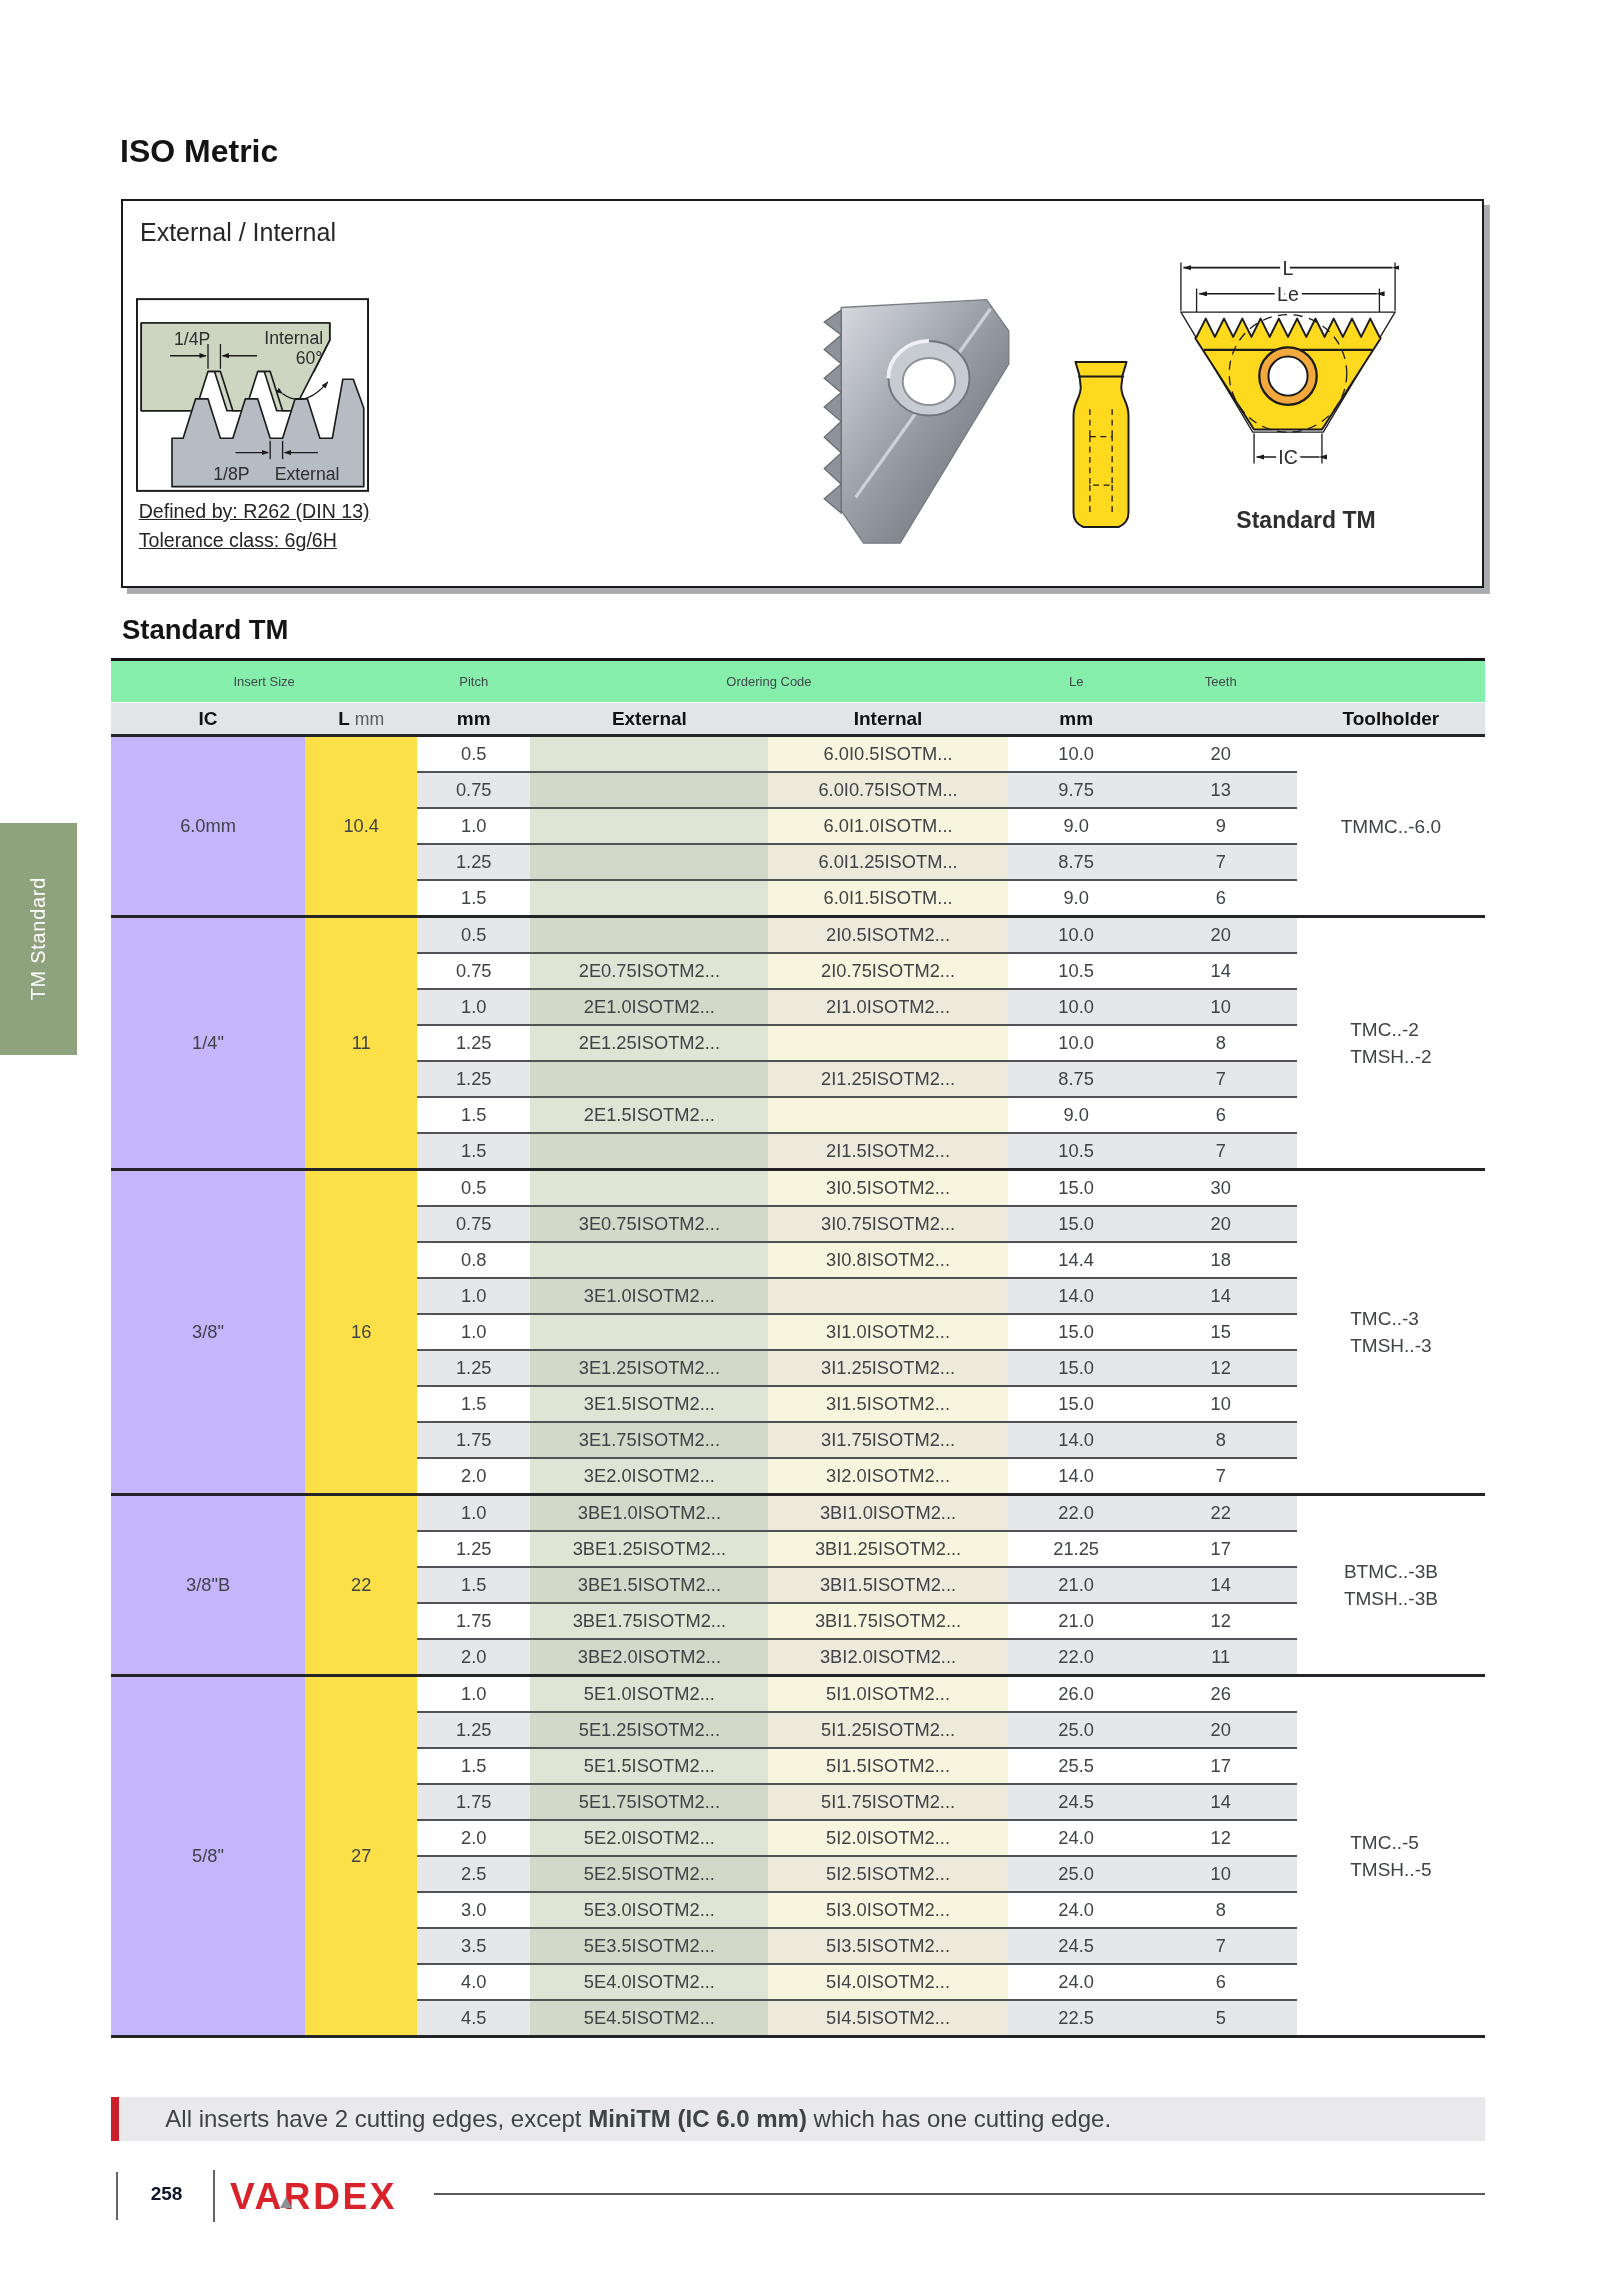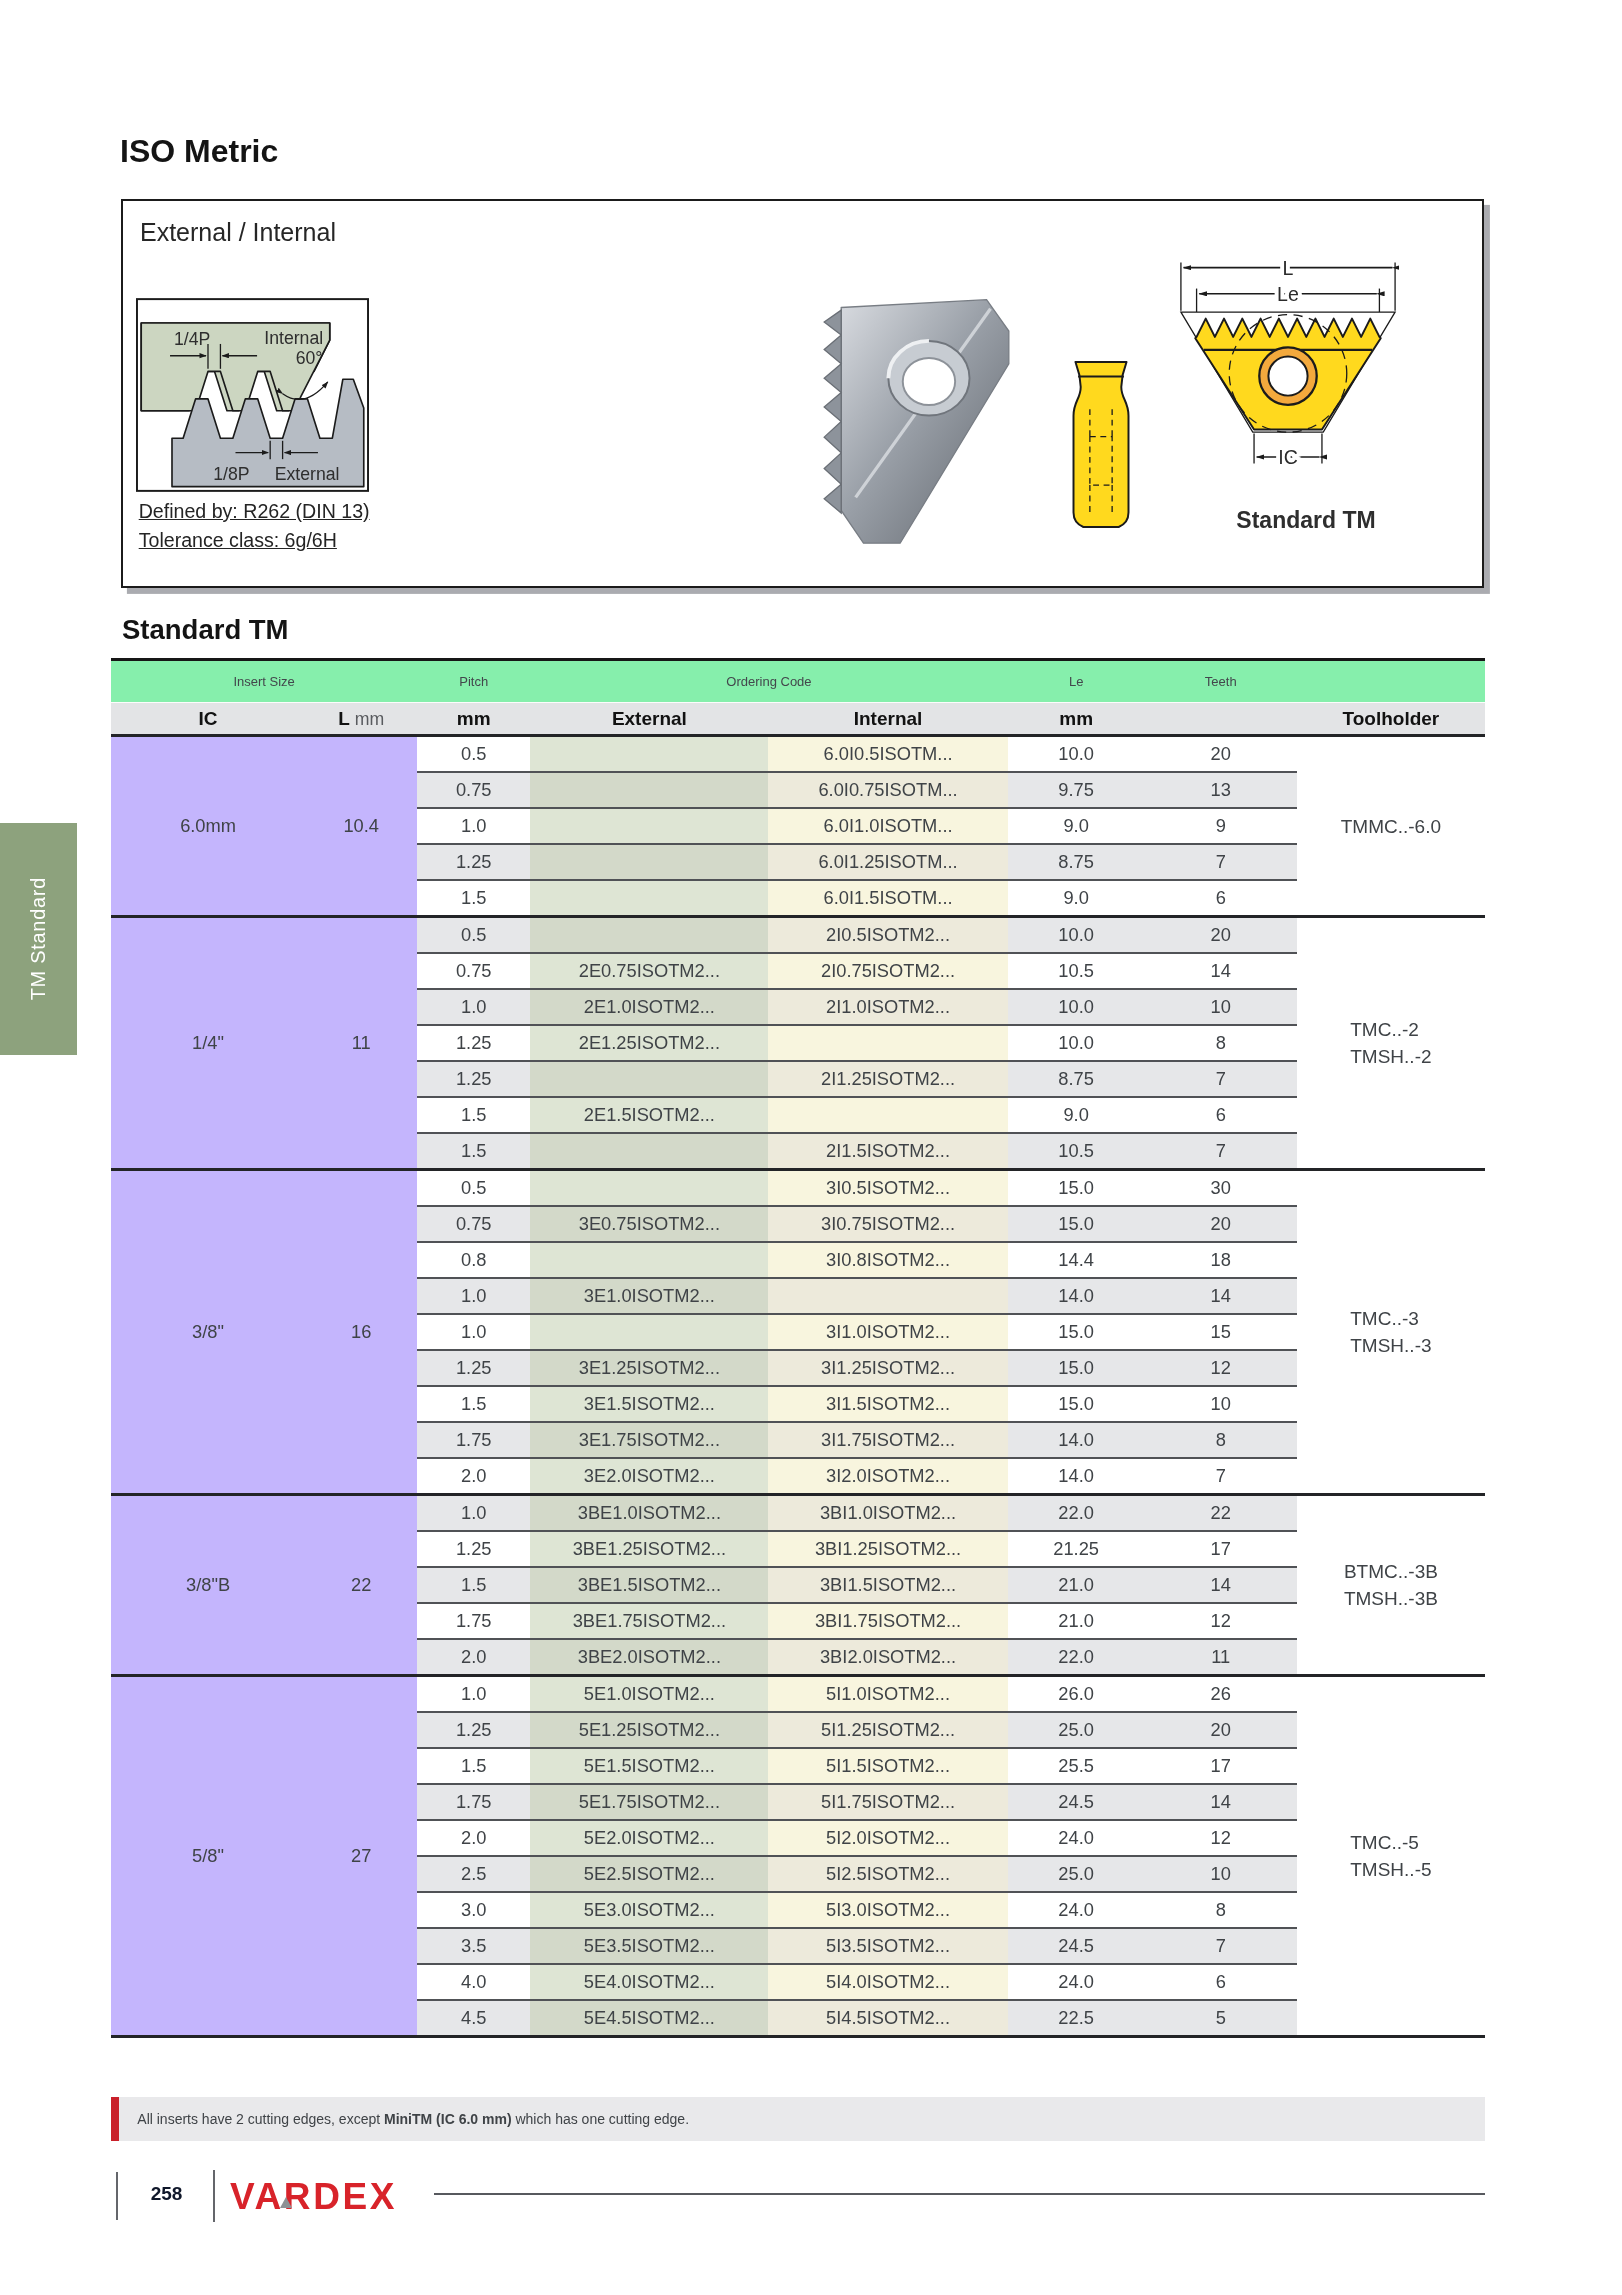--- a/index.html
+++ b/index.html
@@ -33,34 +33,34 @@
             table-layout:fixed;border-bottom:3.3px solid #232427;}
   .tm-table th,.tm-table td{padding:0;margin:0;text-align:center;vertical-align:middle;}
   .tm-table thead tr.h1 th{background:#86efac;height:41px;font-weight:normal;font-size:13px;color:#43474c;
             border-top:3.3px solid #161616;border-bottom:1.3px solid #fdfdfd;}
   .tm-table thead tr.h2 th{background:#e3e4e6;height:31px;font-size:19px;font-weight:bold;color:#121212;
             border-bottom:2.6px solid #2c2d30;}
   .h2 .unit{font-weight:normal;color:#595b5f;font-size:17.7px;}
   .tm-table tbody td{height:34px;font-size:18.3px;color:#3f4347;border-top:2px solid #505256;}
   .tm-table tbody tr.gstart td{border-top:3.3px solid #232427;}
   td.ic{background:#c4b5fd;font-size:19px;}
-  td.lcol{background:#c4b5fd;font-size:18.3px;}
+  td.lcol{background:#fde047;font-size:18.3px;}
   td.tool{background:#fff;}
   .toolwrap{display:inline-block;text-align:left;font-size:19px;line-height:27px;color:#3f4347;}
   tr.even .c-pitch,tr.even .c-le,tr.even .c-teeth{background:#ffffff;}
   tr.odd  .c-pitch,tr.odd  .c-le,tr.odd  .c-teeth{background:#e6e7e9;}
   tr.even .c-ext{background:#dee5d4;}
   tr.odd  .c-ext{background:#d3d9c9;}
   tr.even .c-int{background:#f8f5de;}
   tr.odd  .c-int{background:#edeadb;}
 
   
   .footnote{position:absolute;left:111px;top:2097px;width:1374px;height:44px;background:#e9e9eb;
             border-left:8.5px solid #c9202a;box-sizing:border-box;display:flex;align-items:center;}
-  .footnote-text{padding-left:18.3px;font-size:14px;color:#3f4347;}
+  .footnote-text{padding-left:18.3px;font-size:24px;color:#3f4347;margin-left:28px;}
 
   
   .f-v1{position:absolute;left:116px;top:2172px;width:2px;height:48px;background:#64666b;}
   .f-v2{position:absolute;left:213px;top:2170px;width:2px;height:52px;background:#64666b;}
   .page-num{position:absolute;left:130px;top:2183px;width:73px;text-align:center;
             font-size:19px;font-weight:bold;color:#0f172a;}
   .logo{position:absolute;left:230px;top:2176px;width:196px;height:42px;}
   .logo-text{font-size:37px;font-weight:bold;color:#d8232a;letter-spacing:2.6px;}
   .logo-tri{position:absolute;left:50px;top:21px;width:0;height:0;border-left:6.5px solid transparent;
             border-right:6.5px solid transparent;border-bottom:11px solid #8d9094;}

